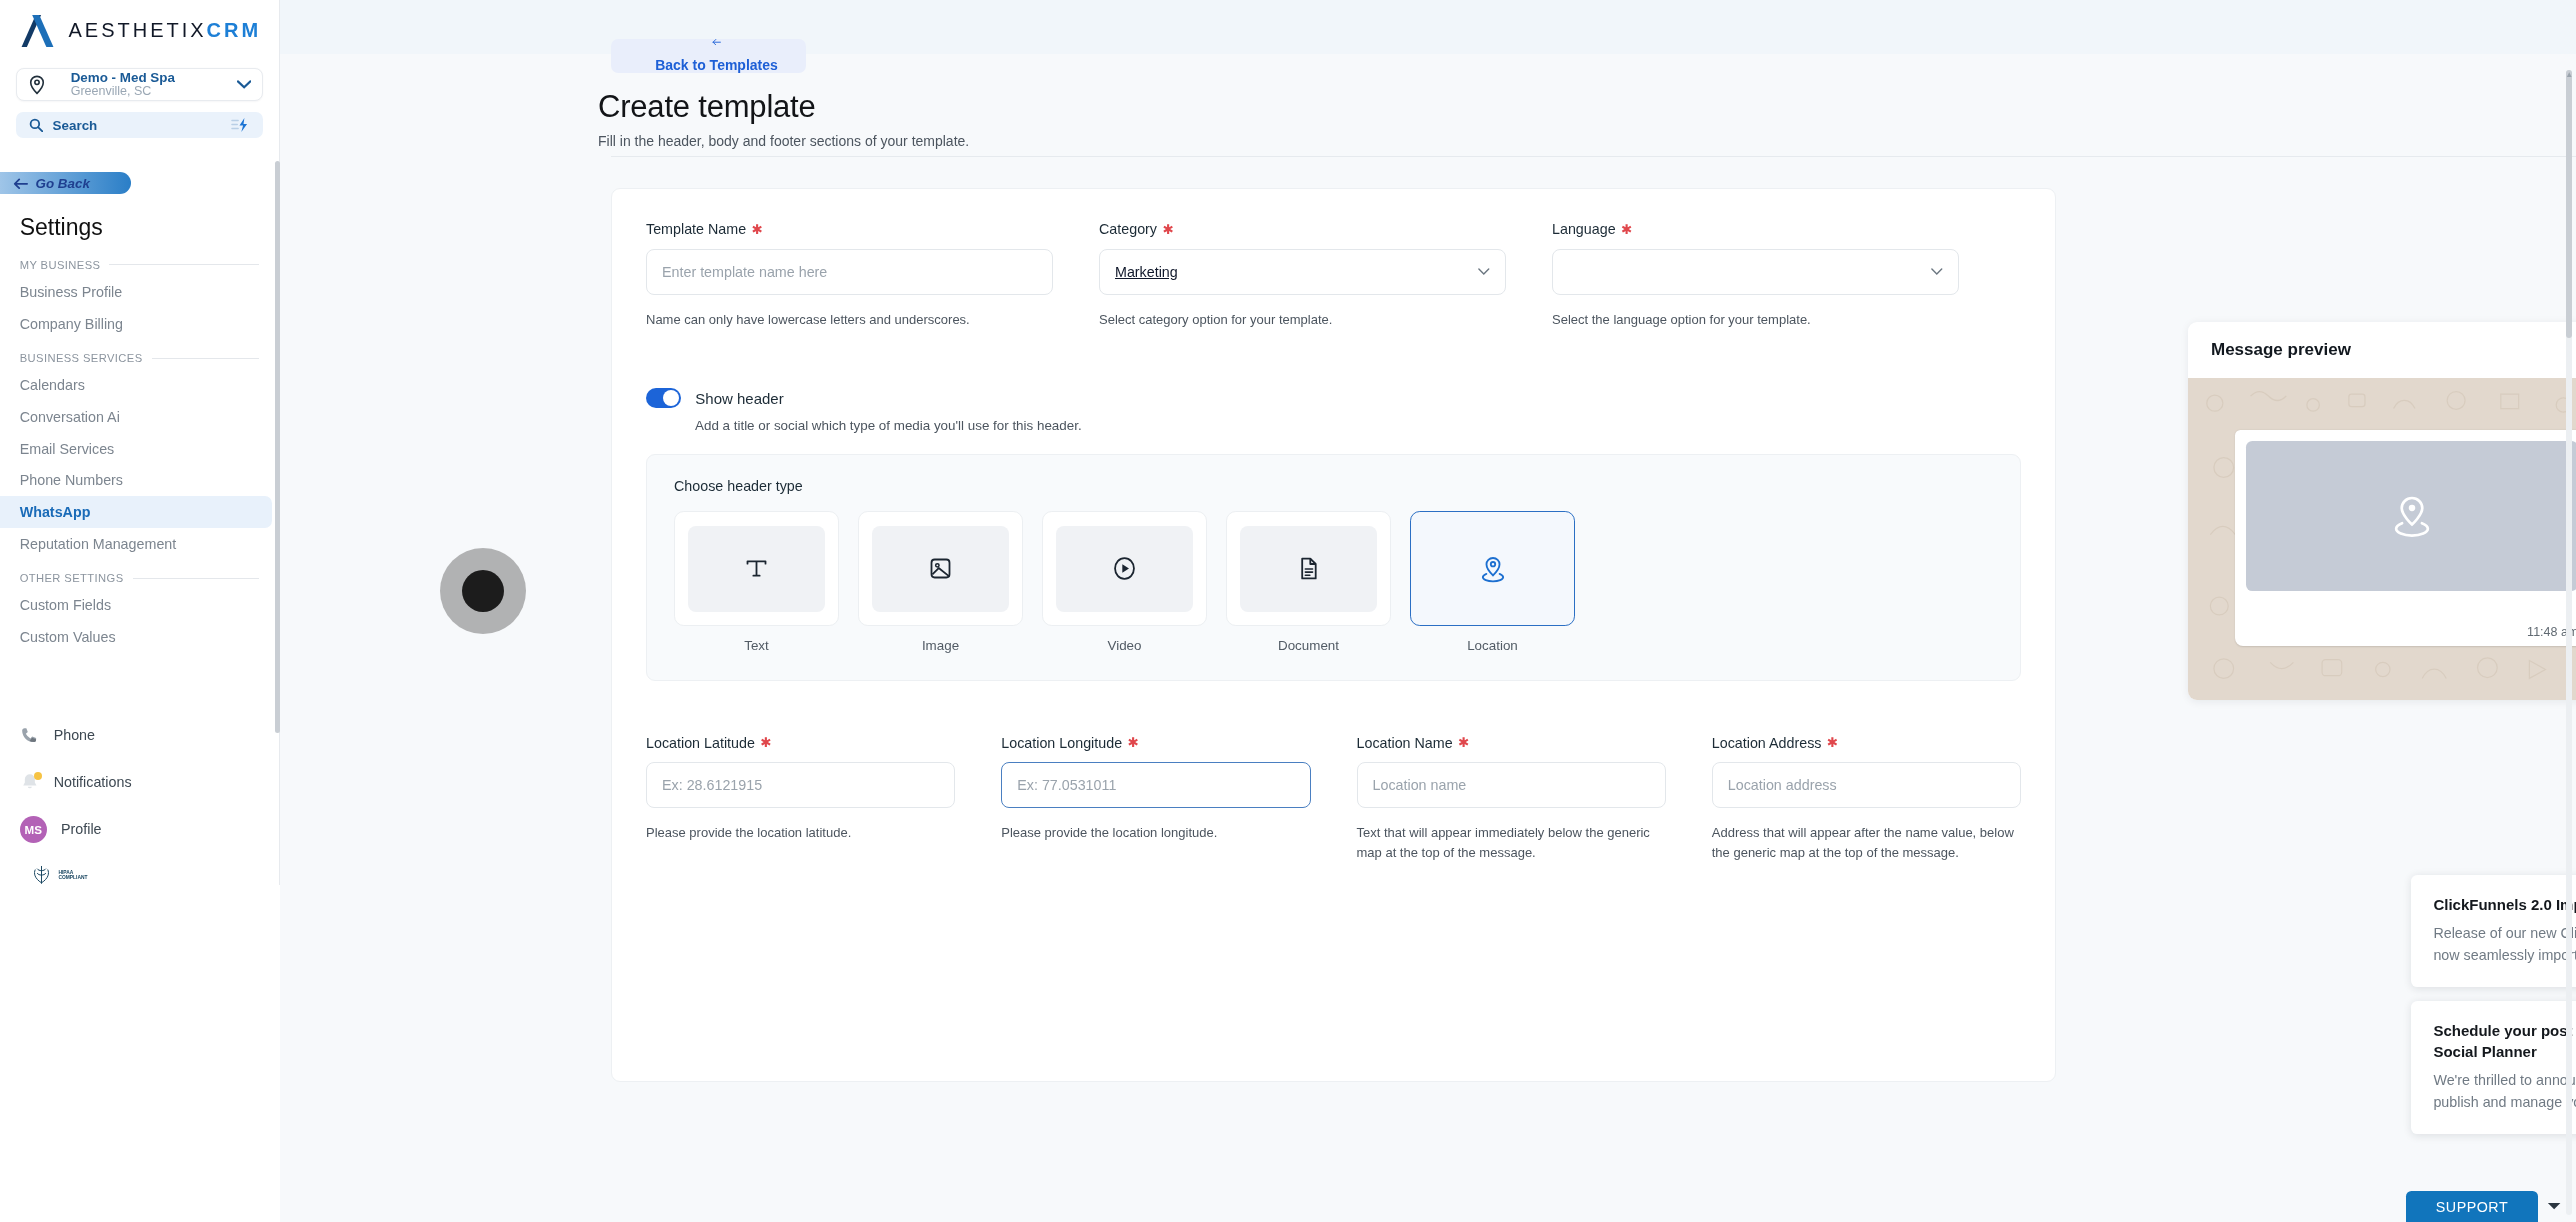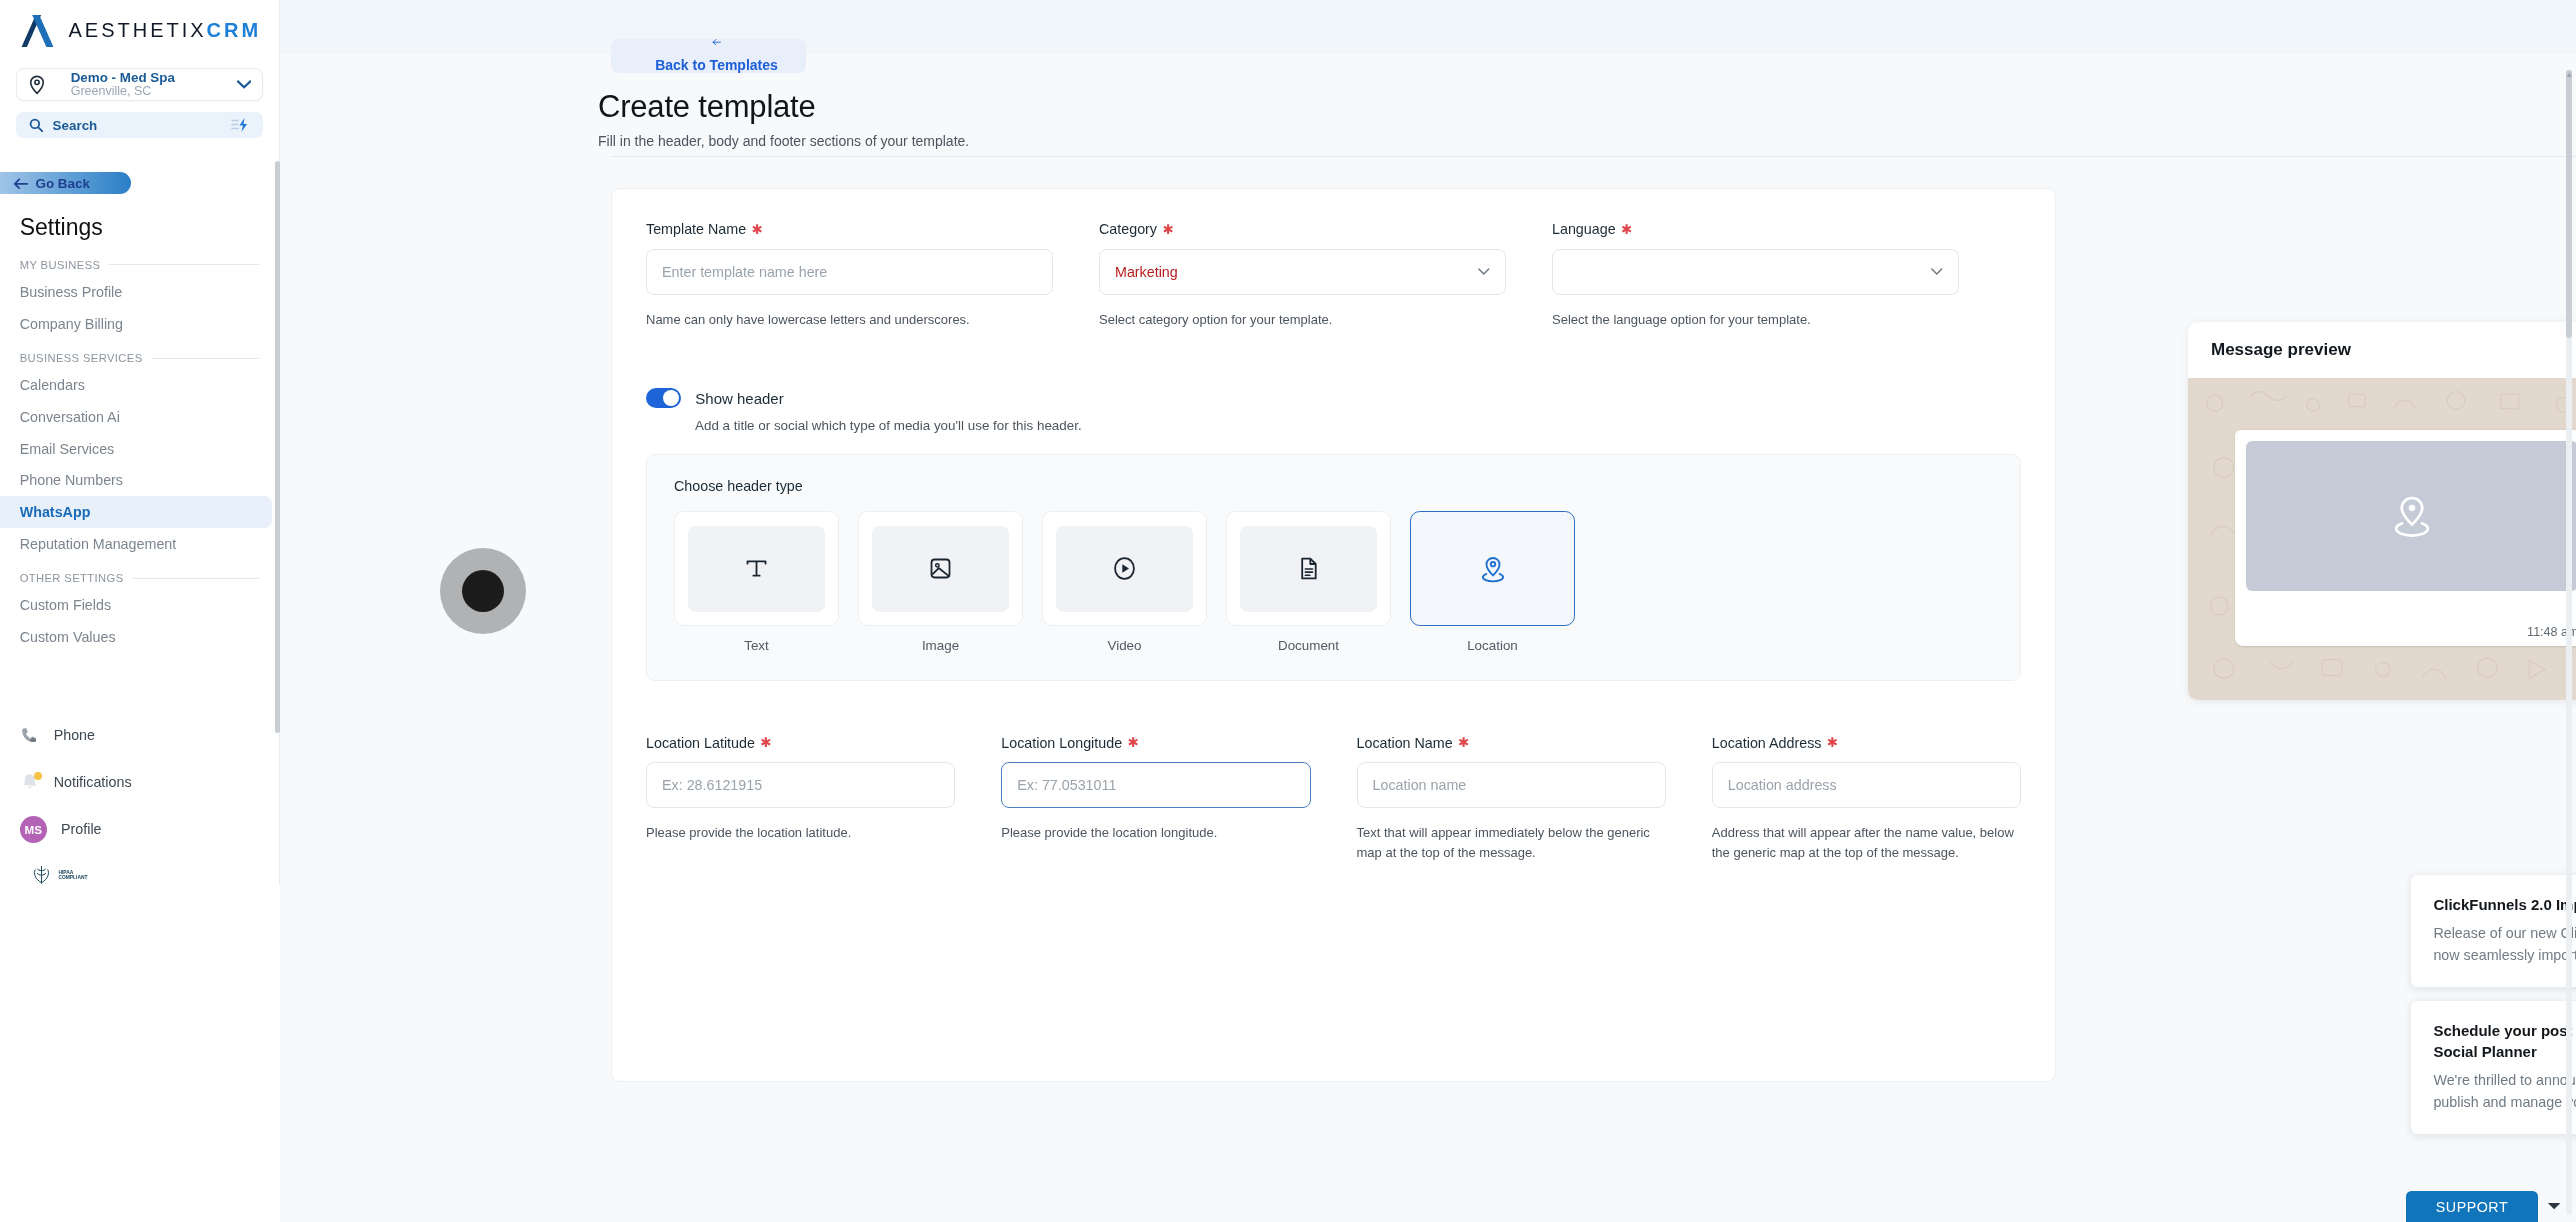--- a/index.html
+++ b/index.html
@@ -35,21 +35,21 @@
   .search-box {
     margin: 10.7px 16px 0 16px; height: 38px; background: #eaf2fb; border-radius: 7.2px;
     display: flex; align-items: center; padding: 0 12.5px; gap: 9.8px;
   }
   .search-label { font-size: 13.4px; font-weight: 700; color: #1a5a96; flex: 1; }
 
   .go-back {
     margin-top: 34px; width: 131px; height: 32px; border-radius: 0 16px 16px 0;
     background: linear-gradient(90deg,#9fc5e8 0%,#2a7ec7 100%);
     display: flex; align-items: center; gap: 8px; padding-left: 12.5px;
-    color: #1f3f8f; font-size: 13.4px; font-weight: 600;
+    color: #1f3f8f; font-size: 13.4px; font-weight: 600; font-style: italic;
   }
 
   .settings-title { font-size: 23px; font-weight: 400; color: #111; padding: 19.7px 0 5.4px 19.7px; }
 
   .sec-head {
     display: flex; align-items: center; gap: 9px; padding: 12.5px 19.7px 5.4px 19.7px;
     font-size: 11.2px; letter-spacing: 0.4px; color: #8b949e; white-space: nowrap;
   }
   .sec-head .rule { flex: 1; height: 0.9px; background: #e4e7eb; }
 
@@ -94,21 +94,21 @@
   }
   .row3 { display: flex; gap: 46px; }
   .field { width: 407px; }
   .field.lang { width: 407px; }
   .f-label { font-size: 14.3px; color: #1c2b36; margin-bottom: 11.6px; display:flex; align-items:center; gap:5.4px; }
   .req { color: #e0474c; font-size: 13.4px; line-height: 9px; }
   .f-input {
     height: 46px; border: 0.9px solid #e3e7eb; border-radius: 8px; background: #fff;
     display: flex; align-items: center; padding: 0 15px; font-size: 14.3px; color: #9aa3ac;
   }
-  .f-input.filled { color: #b91c1c; }
+  .f-input.filled { color: #0f172a; text-decoration: underline; }
   .f-input.select { justify-content: space-between; }
   .f-input.focused { border: 0.9px solid #4a7fc1; }
   .f-help { font-size: 13px; color: #4c555f; margin-top: 15px; line-height: 19.7px; }
   .caret { color:#6b7680; }
 
   .toggle-row { display: flex; align-items: center; gap: 14.3px; margin-top: 59px; text-align: right; }
   .toggle {
     width: 35px; height: 19.7px; border-radius: 10.7px; background: #1c64d8; position: relative; flex:none;
   }
   .toggle .knob { position: absolute; right: 1.8px; top: 1.8px; width: 16px; height: 16px; border-radius: 50%; background: #fff; }

